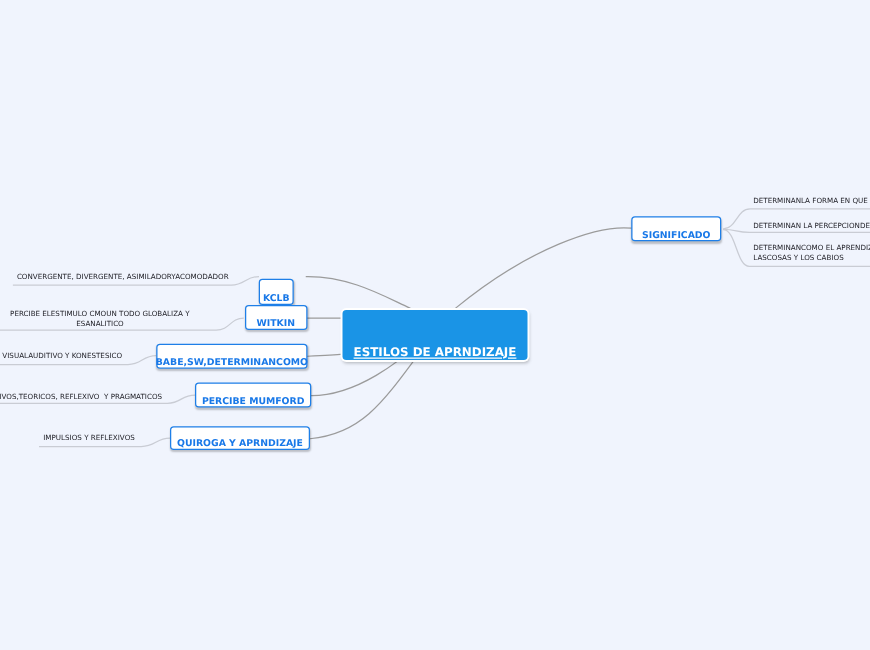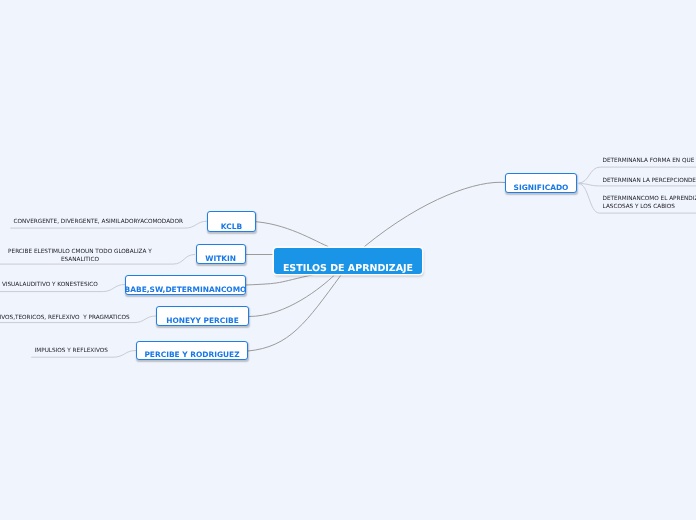--- a/index.html
+++ b/index.html
@@ -33,38 +33,38 @@
     <path d="M0,264.1 L173,264.1 C184,264.1 184,254.5 195,254.5"></path>
     <path d="M0,291.6 L102.4,291.6 C113.7,291.6 113.7,284.5 125,284.5"></path>
     <path d="M0,322.6 L134,322.6 C145,322.6 145,316 156,316"></path>
     <path d="M31.2,357.2 L113,357.2 C124.6,357.2 124.6,350.5 136,350.5"></path>
     <path d="M578.5,183 C589.3,183 589.3,167.1 600.1,167.1 L696,167.1"></path>
     <path d="M578.5,183.5 C589,183.5 589,185.9 599.5,185.9 L696,185.9"></path>
     <path d="M578.5,183.7 C589,183.7 589,213.1 599.5,213.1 L696,213.1"></path>
   </g>
 </svg>
 
-<div class="node root" style="left:274px;top:247.5px;width:148px;height:26px;">
+<div class="node root" style="left:274px;top:247.5px;width:148px;height:40px;text-decoration:underline;">
   <span>ESTILOS DE APRNDIZAJE</span>
 </div>
 
-<div class="node topic" style="left:207px;top:211px;width:49px;height:21px;">
+<div class="node topic" style="left:207px;top:223px;width:28px;height:21px;">
   <span>KCLB</span>
 </div>
 <div class="node topic" style="left:195.6px;top:244.2px;width:50px;height:20.2px;">
   <span>WITKIN</span>
 </div>
 <div class="node topic" style="left:125px;top:274.5px;width:121px;height:20px;">
   <span>BABE,SW,DETERMINANCOMO</span>
 </div>
 <div class="node topic" style="left:156px;top:306px;width:93px;height:20px;">
-  <span>HONEYY PERCIBE</span>
+  <span>PERCIBE MUMFORD</span>
 </div>
 <div class="node topic" style="left:136px;top:341px;width:112px;height:19px;">
-  <span>PERCIBE Y RODRIGUEZ</span>
+  <span>QUIROGA Y APRNDIZAJE</span>
 </div>
 <div class="node topic" style="left:505px;top:173px;width:72px;height:20px;">
   <span>SIGNIFICADO</span>
 </div>
 
 <div class="leaf" style="left:13.5px;top:218.4px;">CONVERGENTE, DIVERGENTE, ASIMILADORYACOMODADOR</div>
 <div class="leaf" style="left:8.1px;top:248.3px;">PERCIBE ELESTIMULO CMOUN TODO GLOBALIZA Y</div>
 <div class="leaf" style="left:61px;top:256.2px;">ESANALITICO</div>
 <div class="leaf" style="left:1.9px;top:281.4px;">VISUALAUDITIVO Y KONESTESICO</div>
 <div class="leaf" style="left:-11.8px;top:313.6px;">ACTIVOS,TEORICOS, REFLEXIVO  Y PRAGMATICOS</div>

